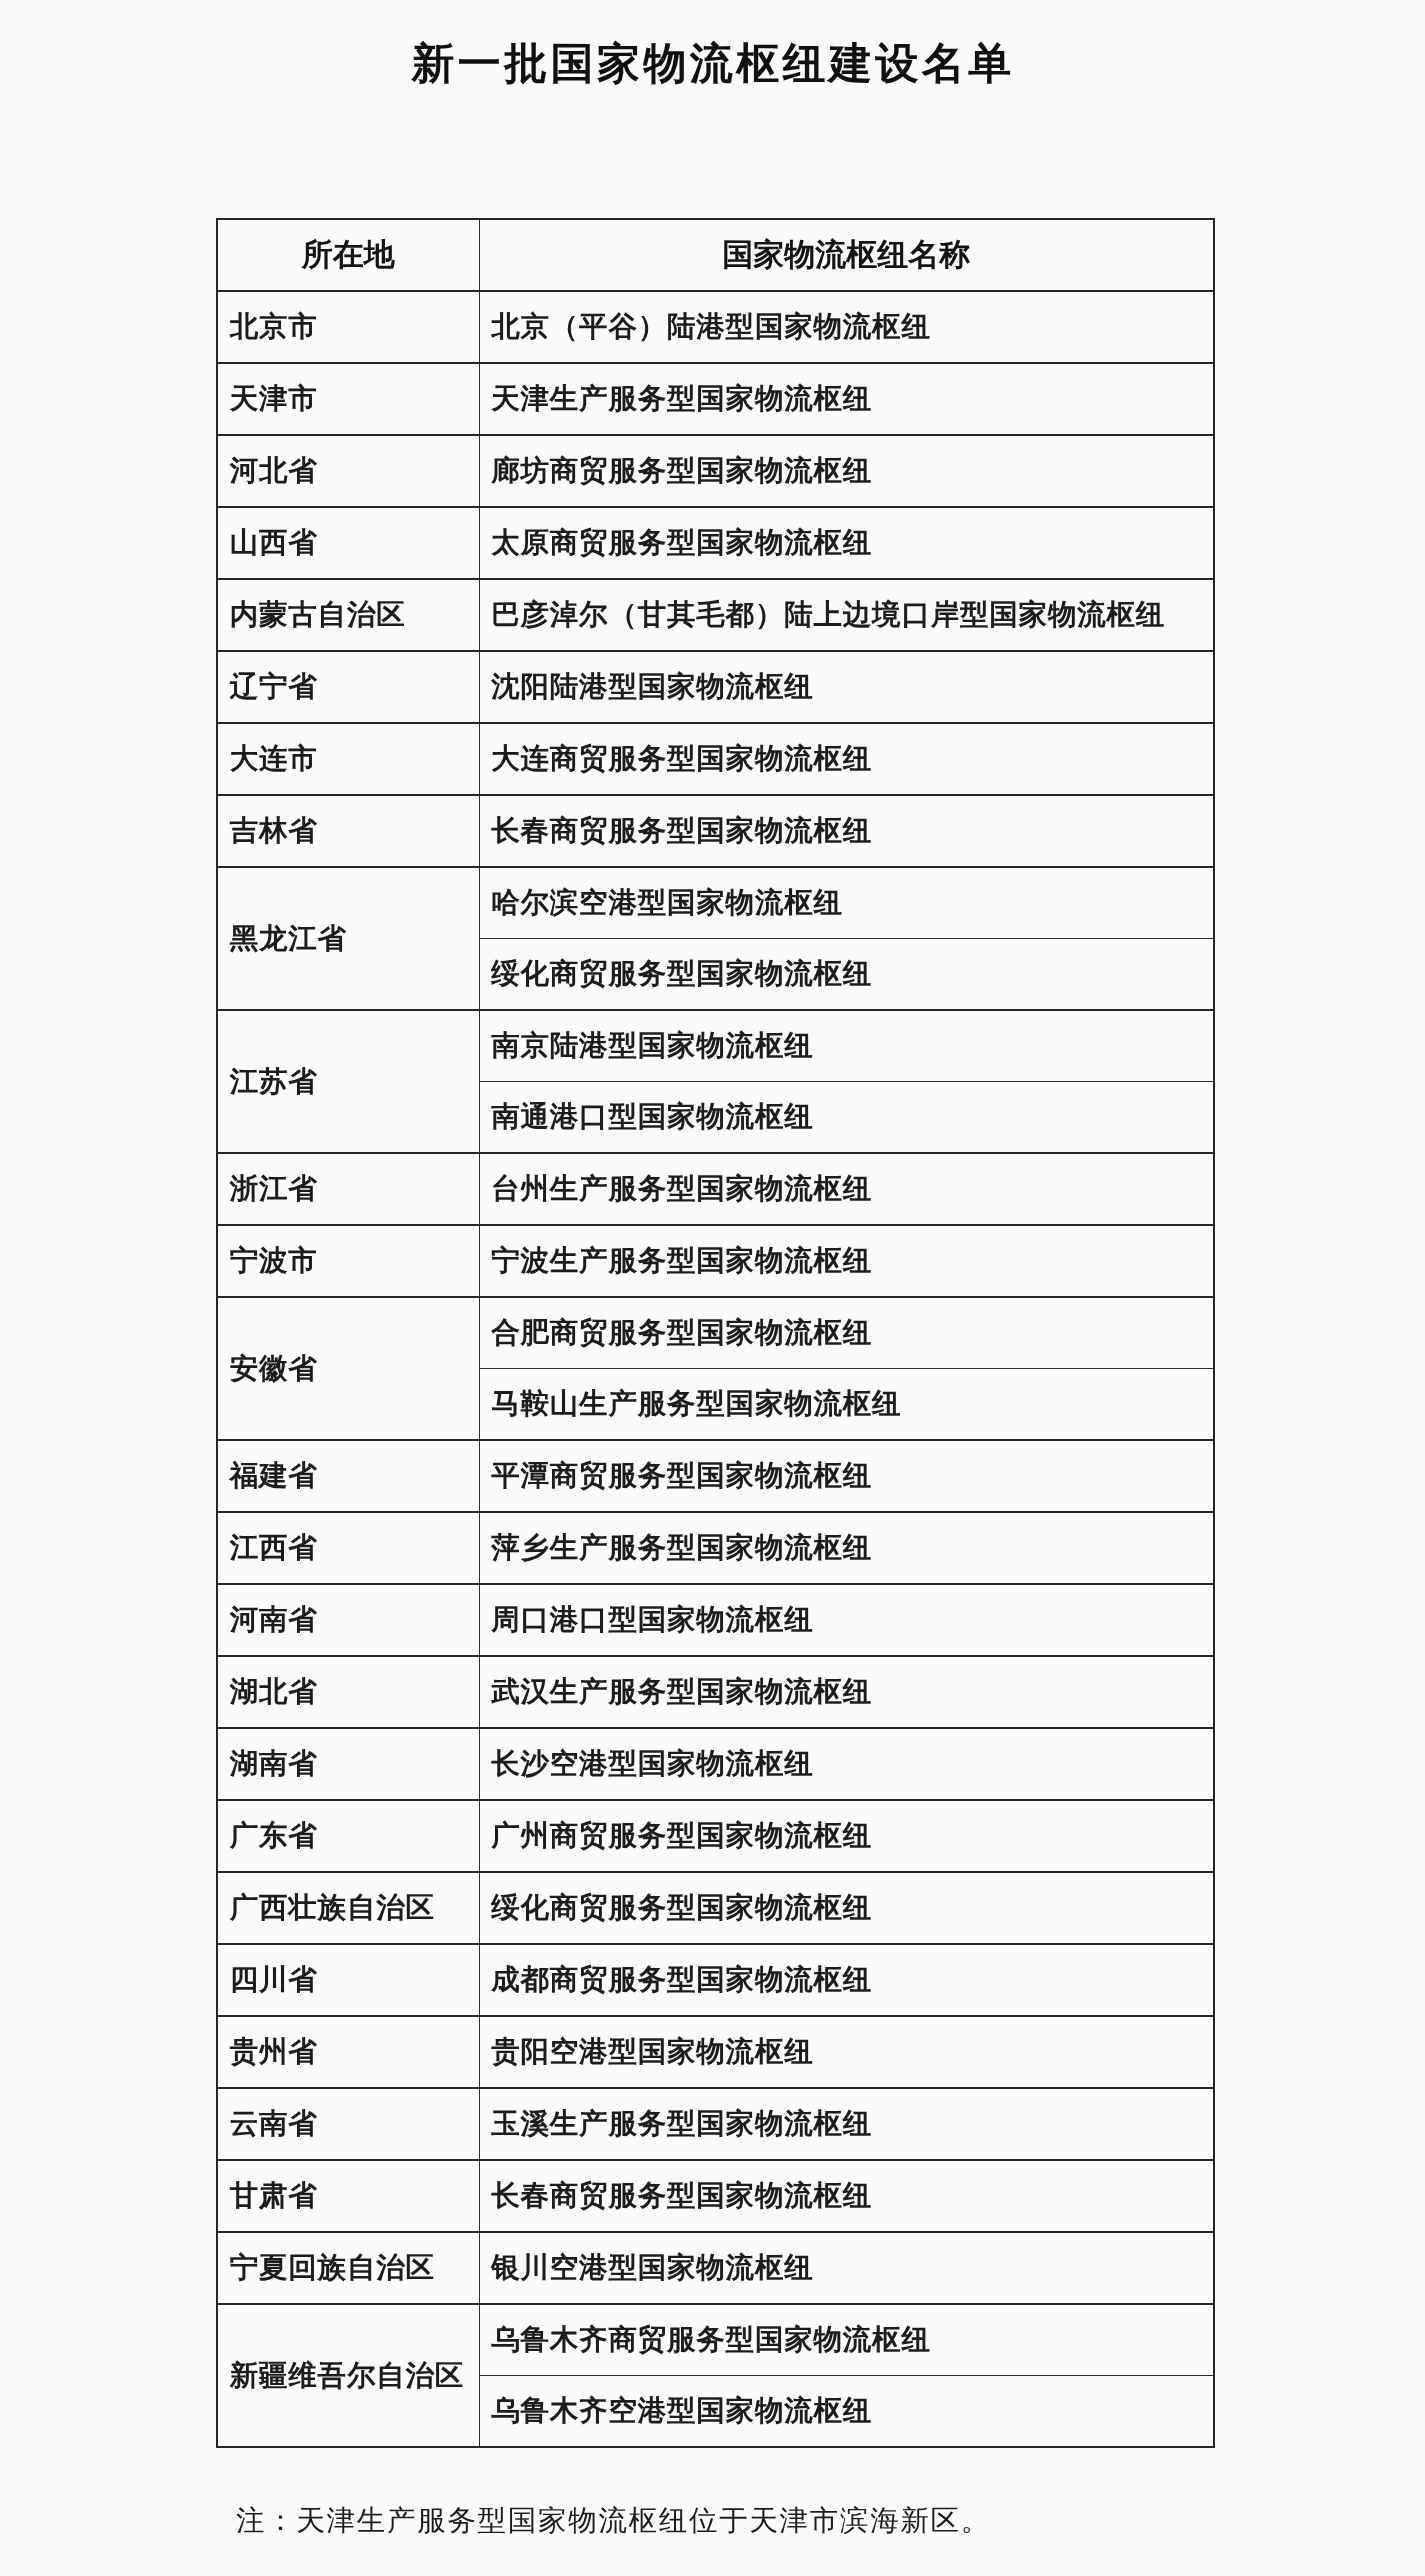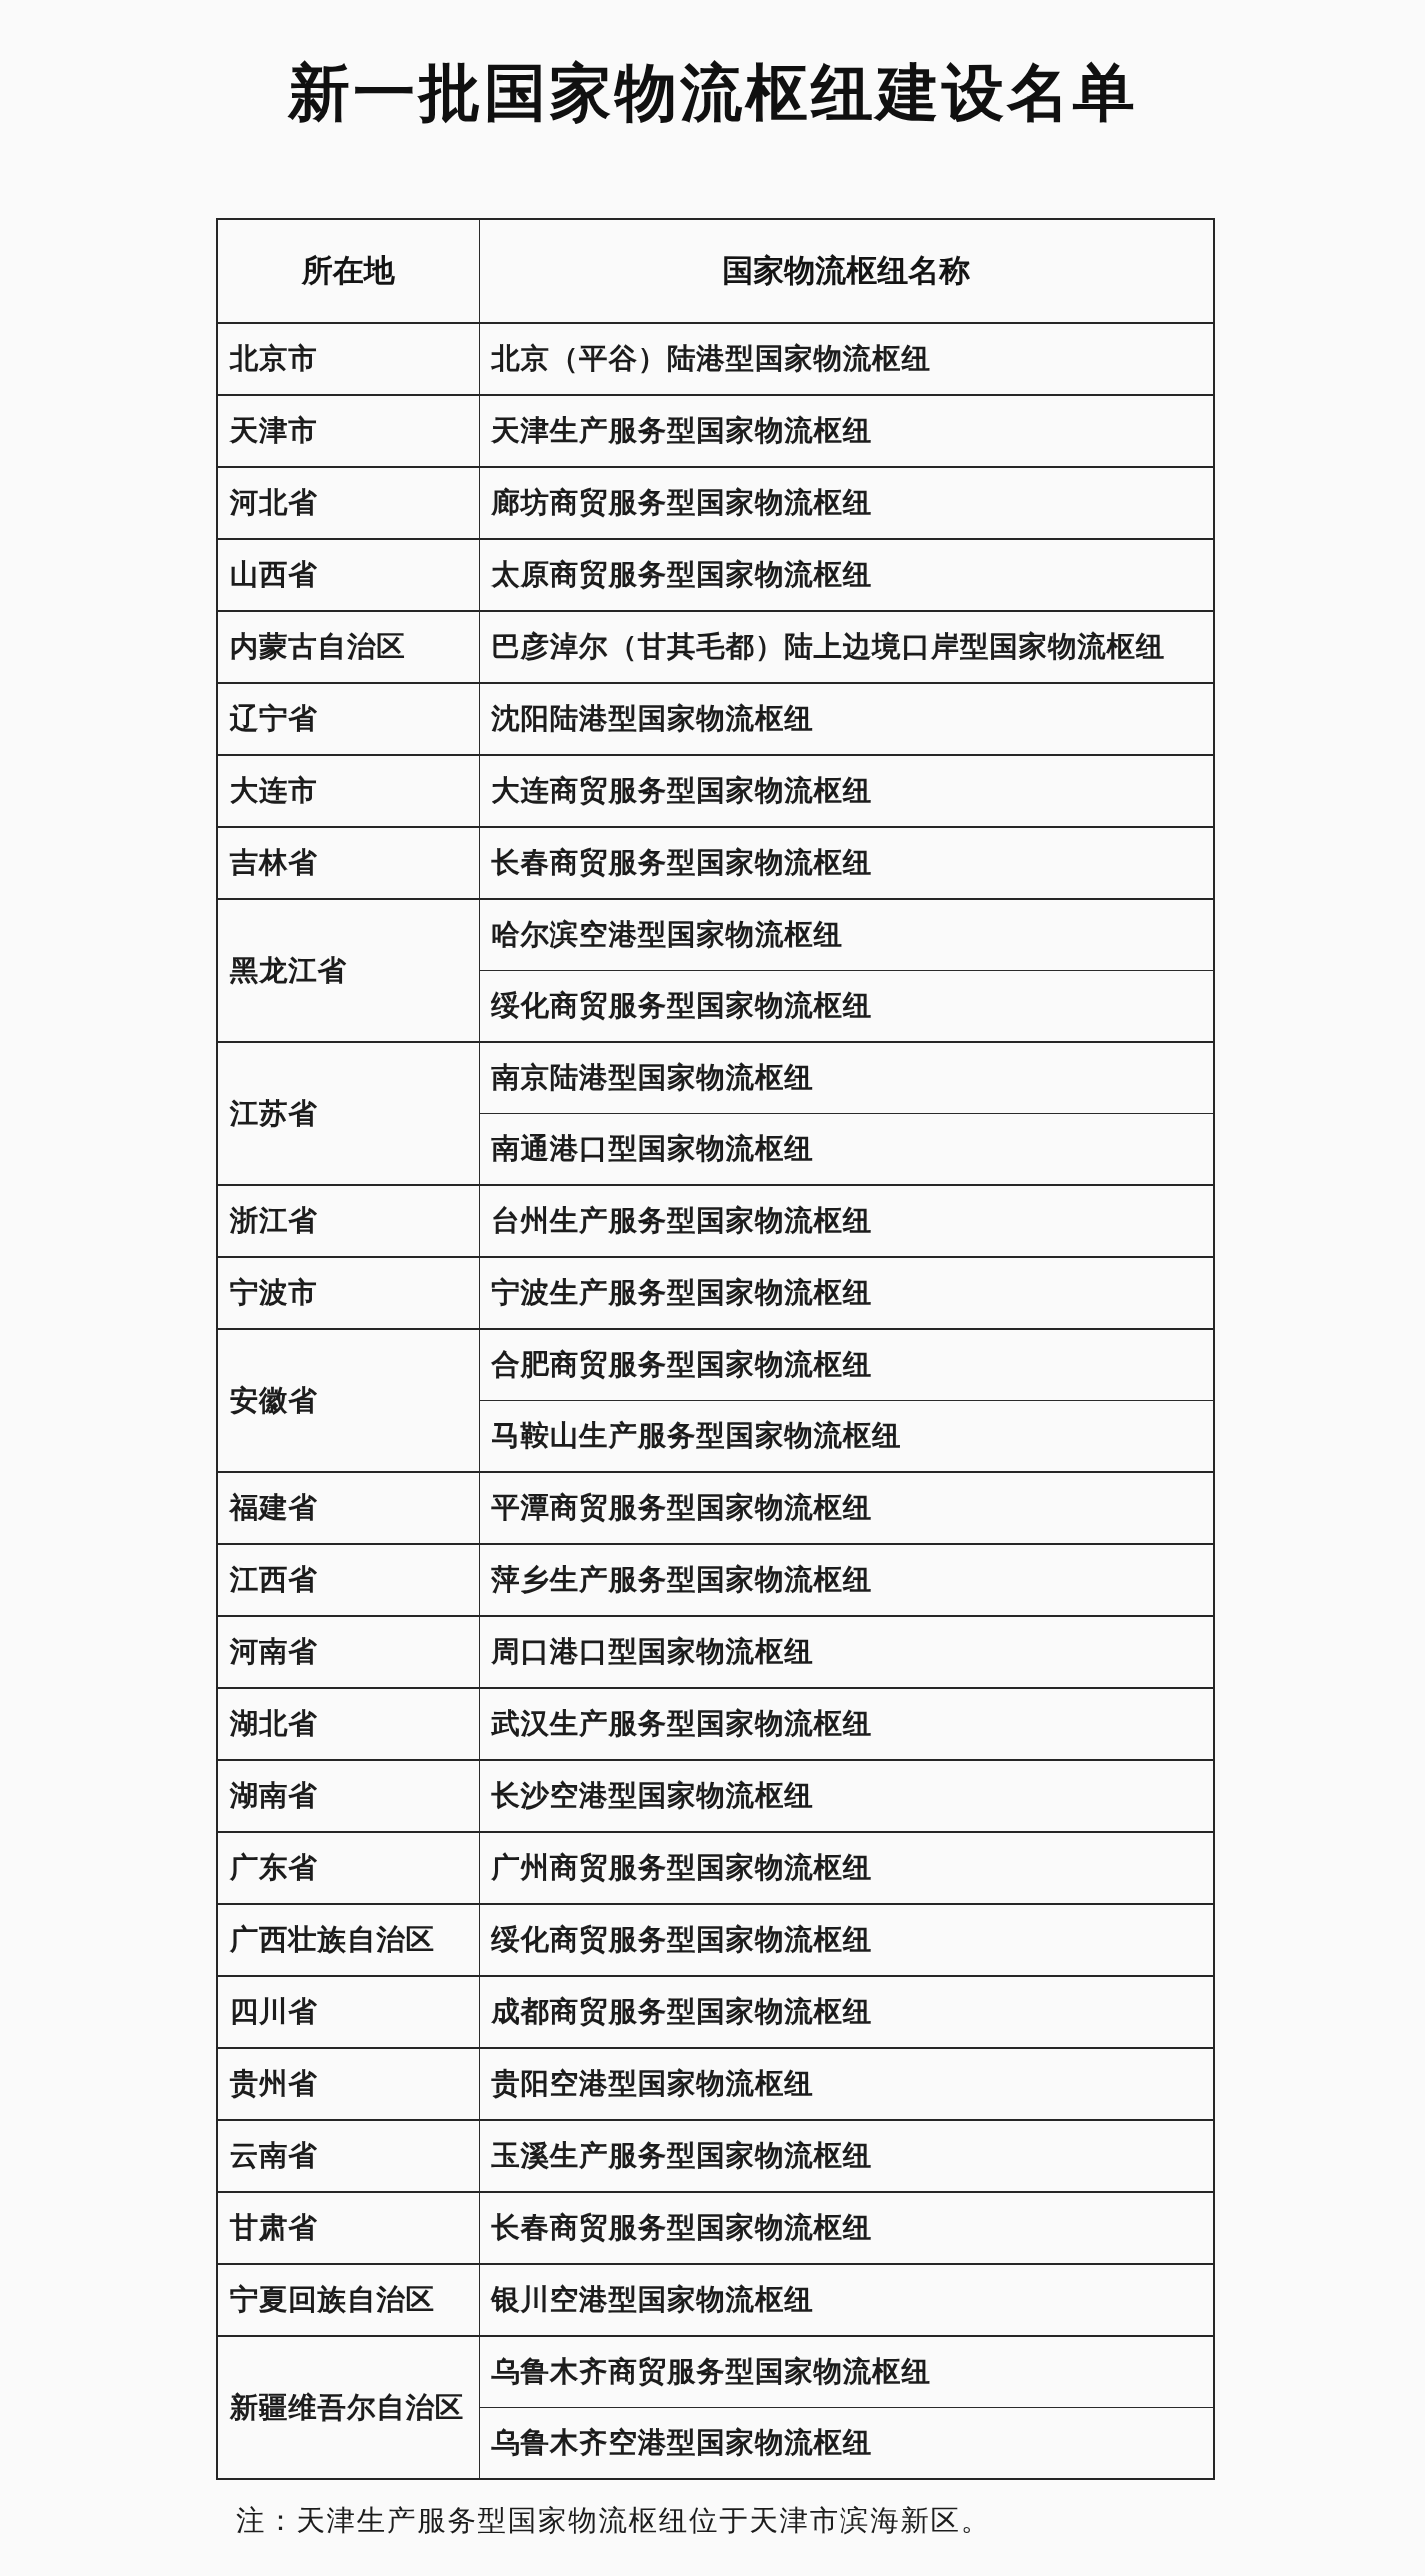--- a/index.html
+++ b/index.html
@@ -6,25 +6,25 @@
   body{
     width:1426px;height:2576px;
     background:#fafafa;
     font-family:"Liberation Serif","DejaVu Serif",serif;
     color:#1c1c1c;
     position:relative;
     overflow:hidden;
   }
   .page{position:absolute;inset:0;}
   .title{
-    margin:16px;
+    margin:0;
     position:absolute;
     top:35px;left:0;right:0;
     text-align:center;
-    font-size:62px;
+    font-size:43px;
     font-weight:bold;
     letter-spacing:3.4px;
     color:#101010;
   }
   .subtitle{
     position:absolute;
     top:124px;left:0;right:0;
     text-align:center;
     font-size:29px;
     letter-spacing:3.4px;
@@ -45,21 +45,21 @@
     border:1.7px solid #2b2b2b;
     vertical-align:middle;
     background:transparent;
     font-weight:bold;
   }
   .hubs th{
     height:70px;
     font-size:31px;
     font-weight:bold;
     text-align:center;
-    padding:16px;
+    padding:0;
     color:#141414;
   }
   .hubs td{
     height:70px;
     font-size:28.5px;
     text-align:left;
     padding:0 6.7px 0 11.7px;
     letter-spacing:0.8px;
   }
   .hubs td.indent{}

